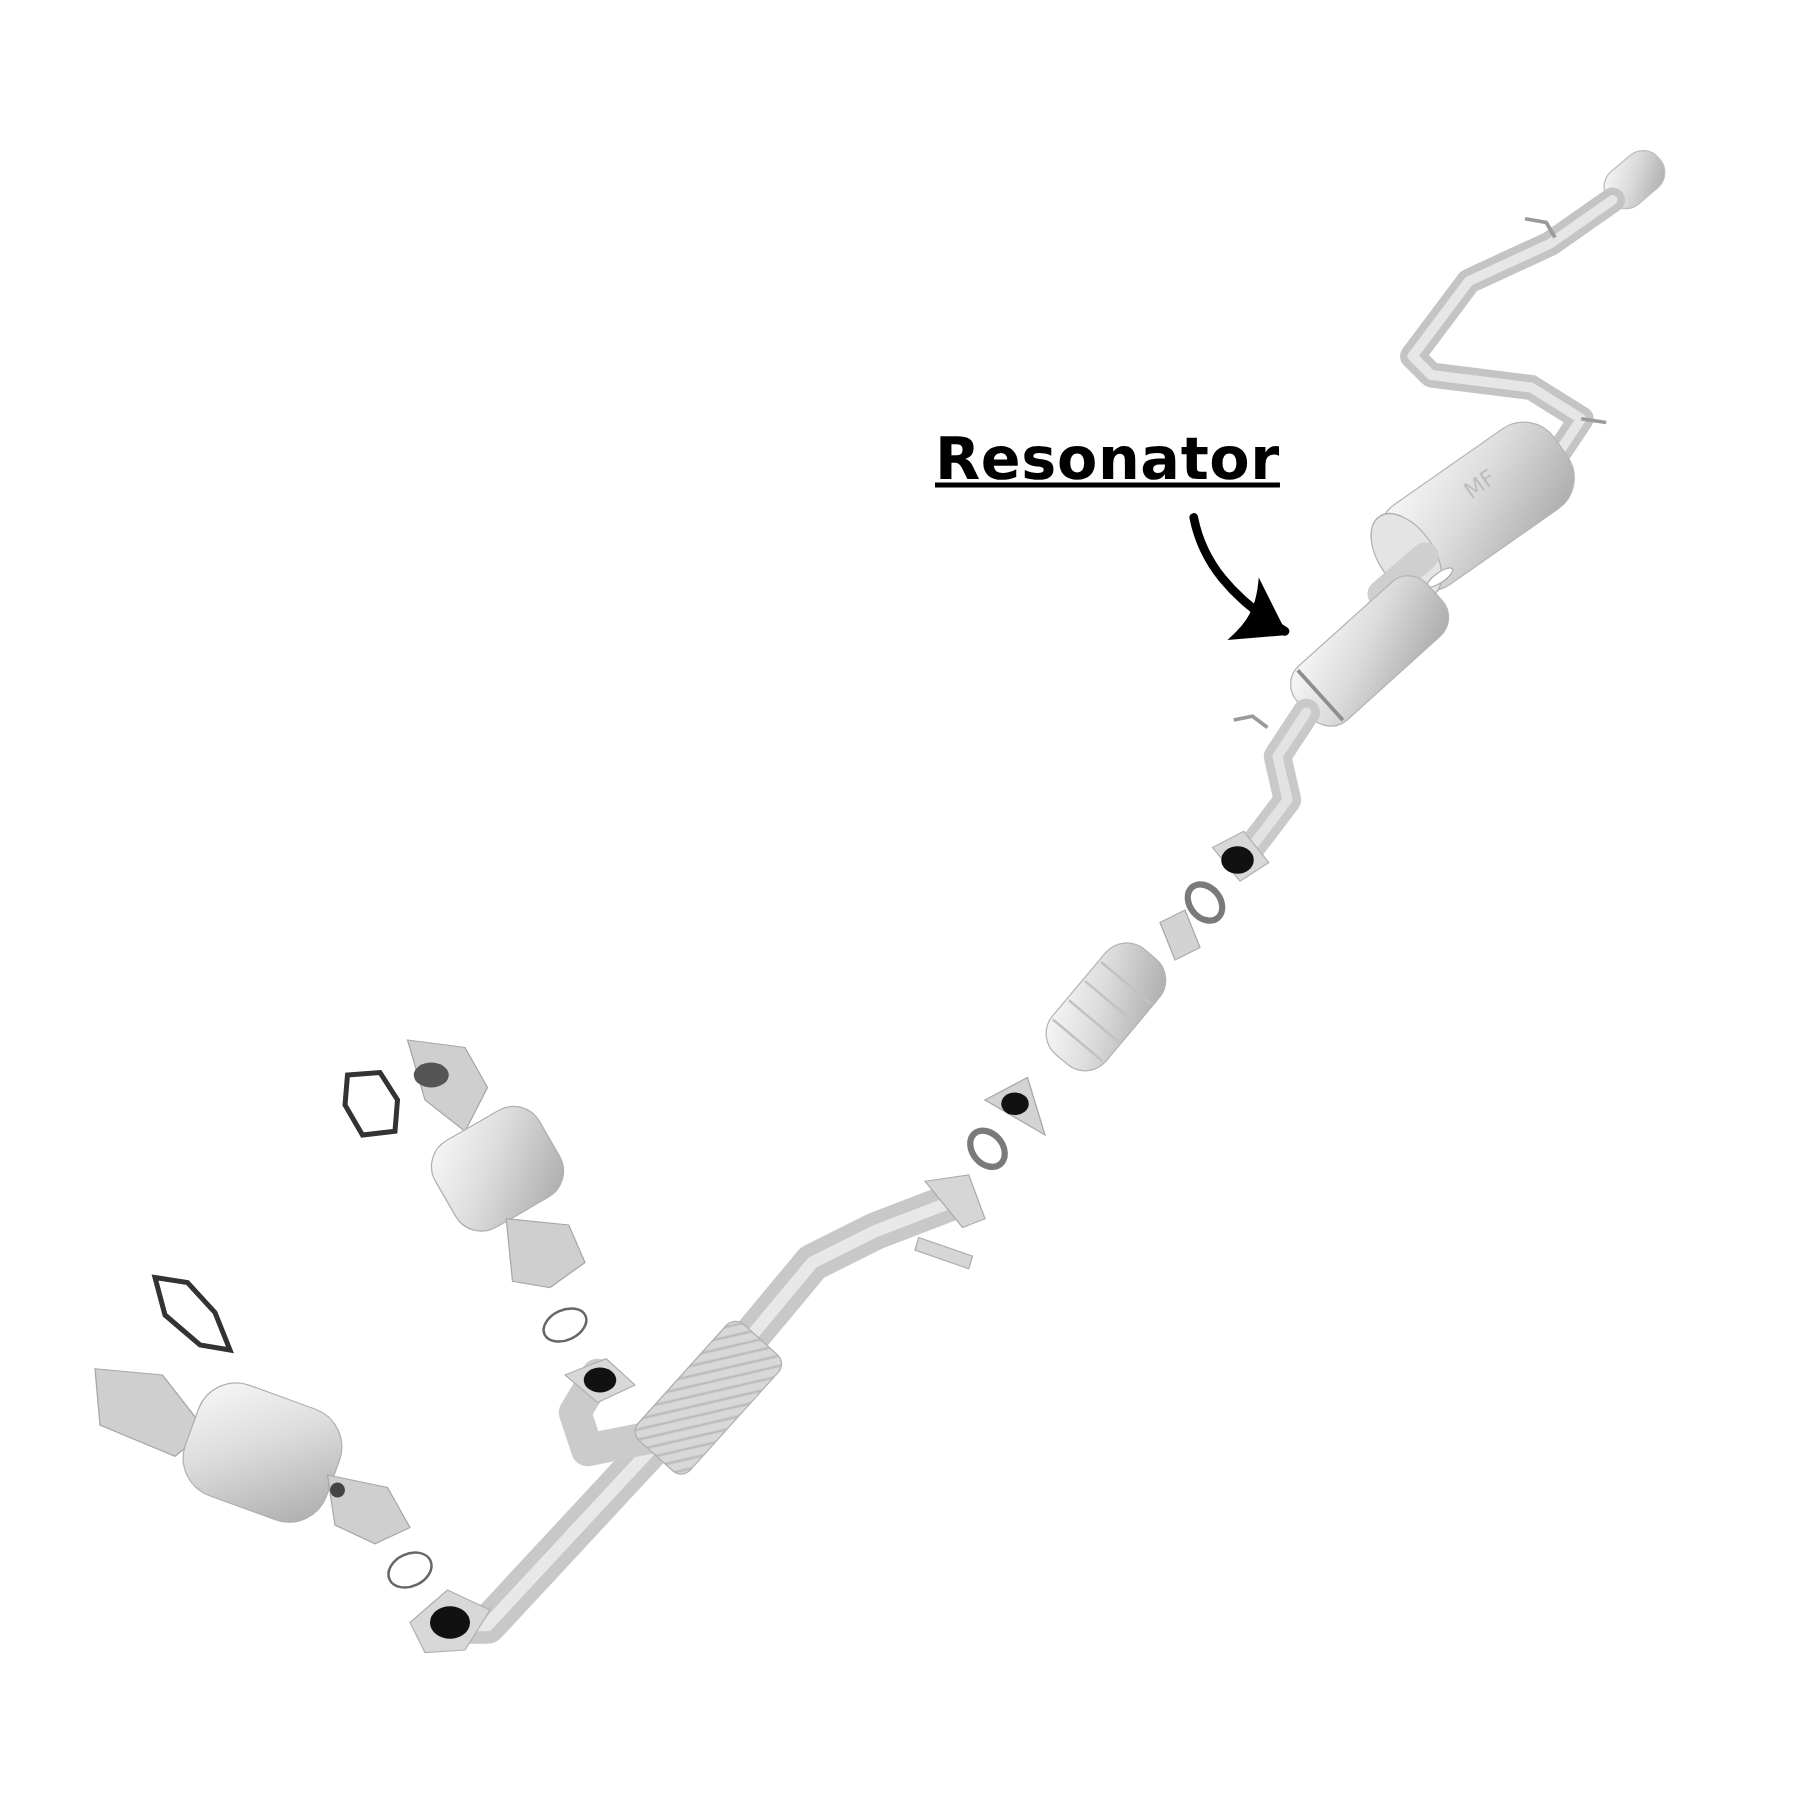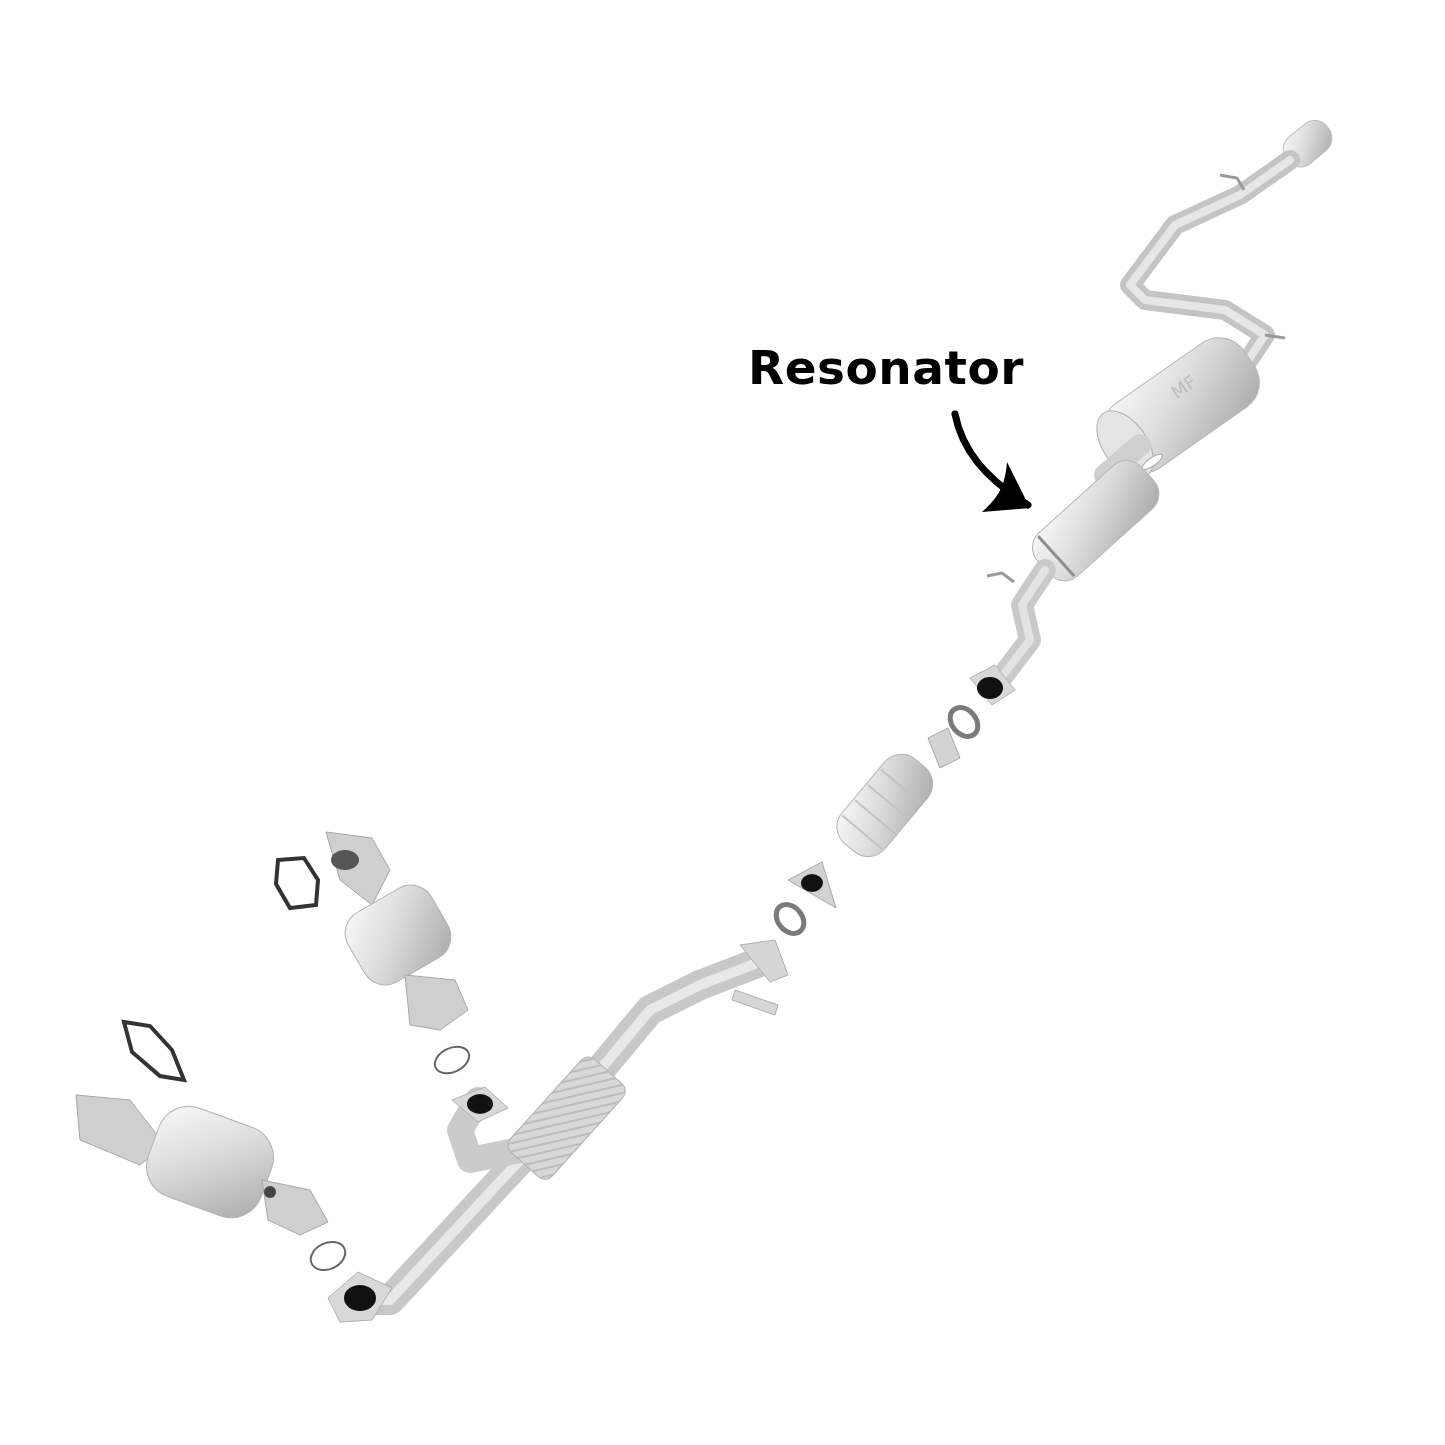--- a/index.html
+++ b/index.html
@@ -1,21 +1,21 @@
 <!DOCTYPE html>
 <html><head>
   <meta charset="utf-8">
   <style>
     html, body { margin: 0; padding: 0; background: #ffffff; }
     body { width: 1445px; height: 1445px; position: relative; overflow: hidden; font-family: "DejaVu Sans", sans-serif; }
     .canvas { position: absolute; left: 0; top: 0; width: 1445px; height: 1445px; }
     .label {
       position: absolute; left: 748px; top: 344px;
       font-family: "DejaVu Sans", sans-serif; font-weight: bold;
-      font-size: 47px; letter-spacing: 0.5px; color: #000000; line-height: 1;
+      font-size: 47px; letter-spacing: 0.5px; color: #000000; line-height: 1; text-decoration: underline;
     }
     svg { position: absolute; left: 0; top: 0; }
   </style>
 </head>
 <body>
 
 <div class="canvas">
 
   <svg width="1445" height="1445" viewBox="0 0 1445 1445">
     <defs>

